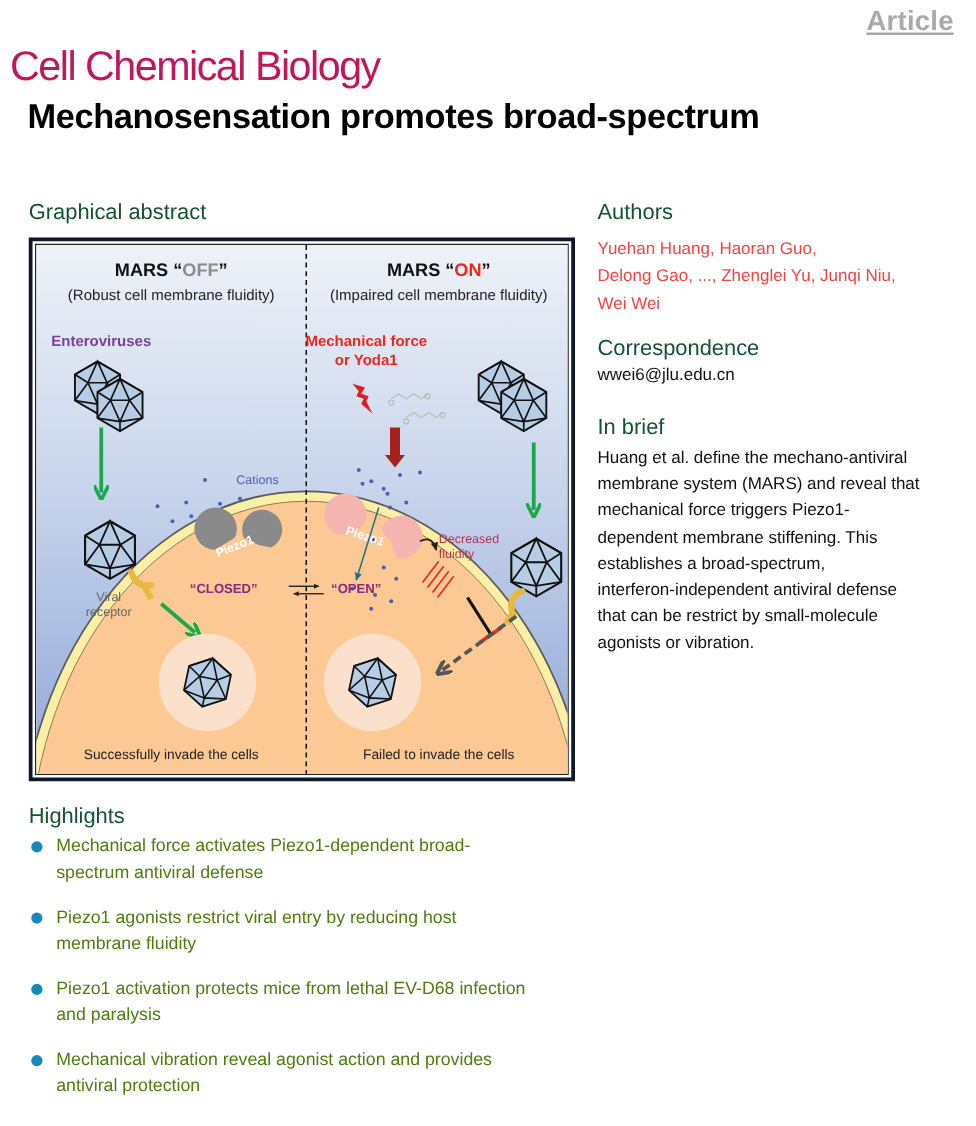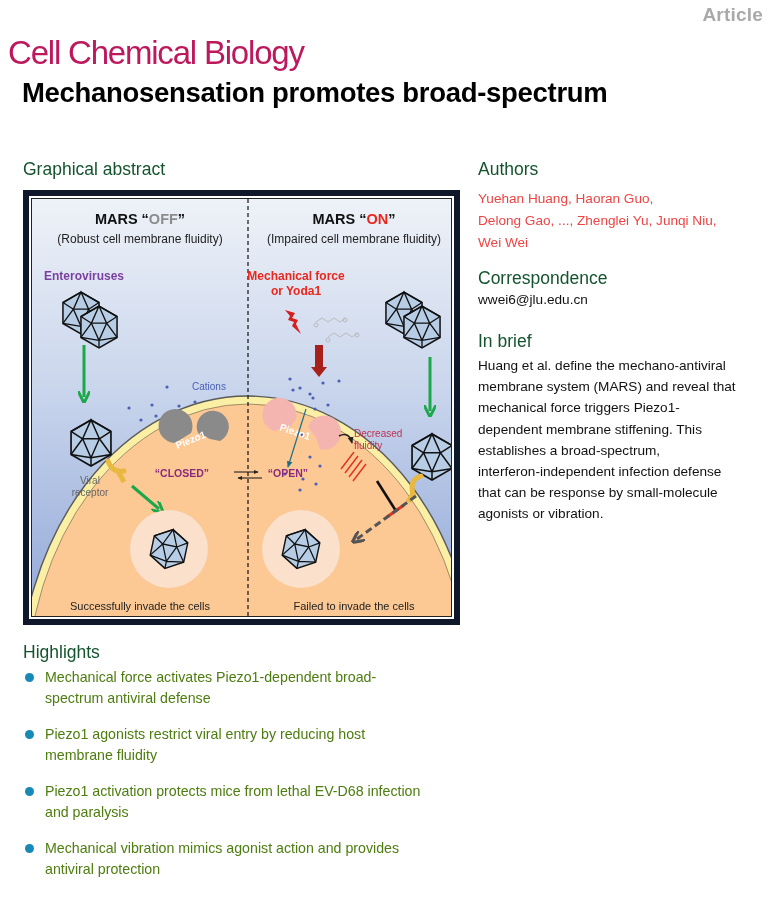--- a/index.html
+++ b/index.html
@@ -1,25 +1,25 @@
 <!DOCTYPE html>
 <html><head>
 <meta charset="utf-8">
 <style>
   * { box-sizing: border-box; margin: 0; padding: 0; }
   html, body { width: 781px; height: 901px; background: #ffffff; overflow: hidden; }
   body { position: relative; font-family: "Liberation Sans", sans-serif; color: #111; }
 
-  .article-tag { position: absolute; right: 18px; top: 4px; font-size: 19px; font-weight: bold; color: #a9a9a9; letter-spacing: 0.2px; }
+  .article-tag { position: absolute; right: 18px; top: 4px; font-size: 22px; font-weight: bold; color: #a9a9a9; letter-spacing: 0.2px; text-decoration: underline; }
   .journal { position: absolute; left: 8px; top: 34px; font-size: 33px; color: #be185d; letter-spacing: -1.2px; font-weight: normal; }
   .title { position: absolute; left: 22px; top: 77px; width: 740px; font-size: 27.5px; font-weight: bold; line-height: 32px; color: #000; letter-spacing: -0.3px; }
 
   .sec-head { position: absolute; font-size: 17.5px; color: #14532d; font-weight: normal; }
 
-  .ga-box { position: absolute; left: 23px; top: 190px; width: 437px; height: 435px; border: 6px solid #0f172a; padding: 2px; }
+  .ga-box { position: absolute; left: 23px; top: 190px; width: 437px; height: 435px; border: 3px solid #0f172a; padding: 2px; }
   .ga-inner { position: relative; width: 100%; height: 100%; border: 1px solid #222; overflow: hidden; }
   .ga-inner svg { position: absolute; left: 0; top: 0; }
   .authors { position: absolute; left: 478px; top: 188px; font-size: 13.6px; line-height: 22px; color: #ef4444; width: 300px; }
   .email { position: absolute; left: 478px; top: 292px; font-size: 13.6px; color: #111; text-align: right; }
   .brief { position: absolute; left: 478px; top: 355px; width: 300px; font-size: 13.6px; line-height: 21.2px; color: #111; }
 
   .highlights { position: absolute; left: 23px; top: 667px; width: 440px; list-style: none; }
   .highlights li { position: relative; padding-left: 22px; font-size: 14.2px; line-height: 21px; color: #4d7c0f; margin-bottom: 15px; }
   .highlights li .dot { position: absolute; left: 2px; top: 6px; width: 9px; height: 9px; border-radius: 50%; background: #1789b7; }
 </style>
@@ -205,22 +205,22 @@
 <div class="sec-head" style="left:478px; top:268px;">Correspondence</div>
 <div class="email">wwei6@jlu.edu.cn</div>
 
 <div class="sec-head" style="left:478px; top:331px;">In brief</div>
 <div class="brief">
   <div>Huang et al. define the mechano-antiviral</div>
   <div>membrane system (MARS) and reveal that</div>
   <div>mechanical force triggers Piezo1-</div>
   <div>dependent membrane stiffening. This</div>
   <div>establishes a broad-spectrum,</div>
-  <div>interferon-independent infection defense</div>
-  <div>that can be response by small-molecule</div>
+  <div>interferon-independent antiviral defense</div>
+  <div>that can be restrict by small-molecule</div>
   <div>agonists or vibration.</div>
 </div>
 
 <div class="sec-head" style="left:23px; top:642px;">Highlights</div>
 <ul class="highlights">
   <li>
     <span class="dot"></span>
     <span>Mechanical force activates Piezo1-dependent broad-</span><br>
     <span>spectrum antiviral defense</span>
   </li>
@@ -229,16 +229,16 @@
     <span>Piezo1 agonists restrict viral entry by reducing host</span><br>
     <span>membrane fluidity</span>
   </li>
   <li>
     <span class="dot"></span>
     <span>Piezo1 activation protects mice from lethal EV-D68 infection</span><br>
     <span>and paralysis</span>
   </li>
   <li>
     <span class="dot"></span>
-    <span>Mechanical vibration mimics agonist action and provides</span><br>
+    <span>Mechanical vibration reveal agonist action and provides</span><br>
     <span>antiviral protection</span>
   </li>
 </ul>
 
 </body></html>

